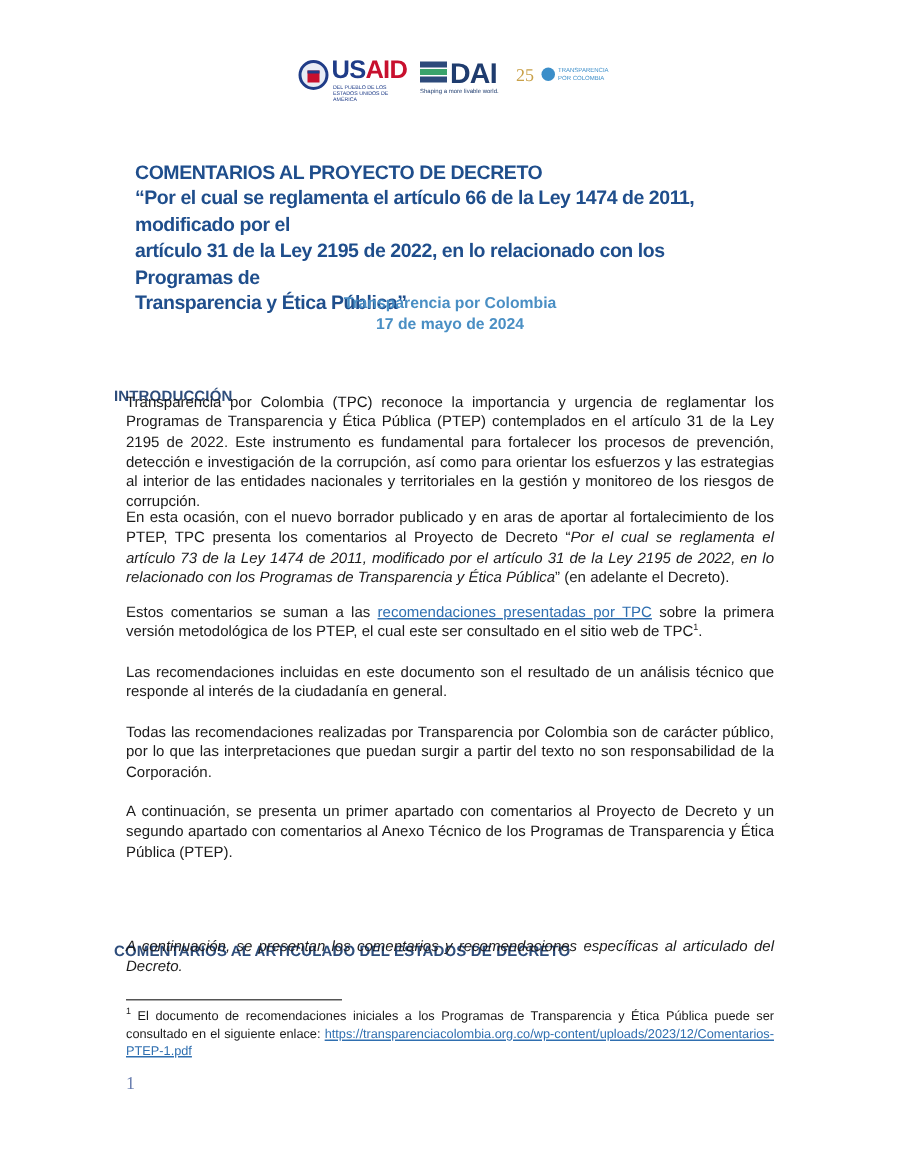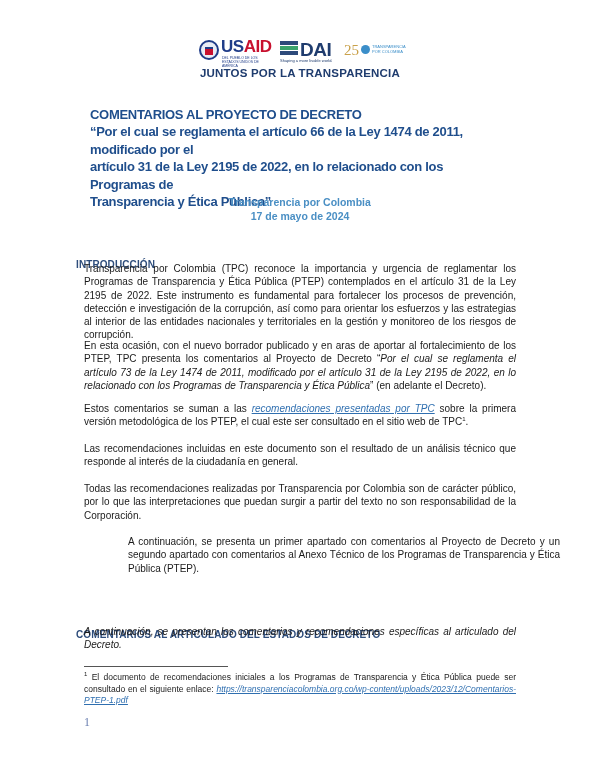--- a/index.html
+++ b/index.html
@@ -15,38 +15,38 @@
     .usaid-word .us { color: #1f3c88; }
     .usaid-word .aid { color: #c8102e; }
     .usaid-sub { position: absolute; left: 222px; top: 18px; font-size: 3.5px; color: #1f3c88; line-height: 4px; width: 50px; }
 
     .dai-bars { position: absolute; left: 280px; top: 3px; width: 18px; height: 15px; }
     .dai-bars div { height: 4px; margin-bottom: 1px; }
     .dai-word { position: absolute; left: 300px; top: 2px; font-weight: bold; font-size: 19px; color: #1f3c6e; line-height: 19px; letter-spacing: -0.5px; }
     .dai-sub { position: absolute; left: 280px; top: 20px; font-size: 4px; color: #1f3c6e; line-height: 5px; }
 
     .tpc-logo { position: absolute; left: 344px; top: 3px; width: 70px; height: 20px; }
-    .tpc-25 { position: absolute; left: 0; top: 0; font-family: "Liberation Serif", serif; font-size: 15px; color: #c9a14a; line-height: 18px; }
+    .tpc-25 { position: absolute; left: 0; top: 0; font-family: "Liberation Serif", serif; font-size: 12px; color: #c9a14a; line-height: 18px; }
     .tpc-circle { position: absolute; left: 17px; top: 4px; width: 9px; height: 9px; border-radius: 50%; background: #3b8ec9; }
     .tpc-name { position: absolute; left: 28px; top: 3px; font-size: 4px; color: #3b8ec9; line-height: 5px; width: 40px; }
 
     .tagline { position: absolute; top: 67px; left: 0; width: 600px; text-align: center; font-weight: bold;
                font-size: 11.5px; color: #1f3c6e; letter-spacing: 0.2px; }
 
     .title-block { position: absolute; top: 107px; left: 90px; width: 420px; color: #1f4e8c; font-weight: bold; }
     .title-line1 { font-size: 13px; line-height: 16px; letter-spacing: -0.3px; }
     .title-quote { font-size: 13px; line-height: 17.5px; letter-spacing: -0.3px; }
 
     .author-block { position: absolute; top: 195px; left: 0; width: 600px; text-align: center; color: #4a8fc4; font-weight: bold; font-size: 10.5px; line-height: 14px; }
 
     .section-h { position: absolute; left: 76px; font-weight: bold; font-size: 10px; color: #2e4d7b; letter-spacing: 0.1px; margin-top: 28px; }
 
     .para { position: absolute; left: 84px; width: 432px; font-size: 10px; line-height: 13.3px; text-align: justify; color: #1a1a1a; }
     .para i { font-style: italic; }
-    .link { color: #2f6fb0; text-decoration: underline; font-style: italic; }
+    .link { color: #2f6fb0; text-decoration: underline; }
     sup { font-size: 6px; line-height: 0; vertical-align: super; }
 
     .fn-rule { position: absolute; left: 84px; top: 666px; width: 144px; height: 1px; background: #555; }
     .footnote { position: absolute; left: 84px; top: 672px; width: 432px; font-size: 8.5px; line-height: 11.5px; text-align: justify; color: #1a1a1a; }
     .page-num { position: absolute; left: 84px; top: 715px; font-family: "Liberation Serif", serif; font-size: 12px; color: #6a7fb0; }
   </style>
 </head>
 <body>
 
 <div class="page">
@@ -64,21 +64,20 @@
     <div class="dai-word">DAI</div>
     <div class="dai-sub">Shaping a more livable world.</div>
 
     <div class="tpc-logo">
       <div class="tpc-25">25</div>
       <div class="tpc-circle"></div>
       <div class="tpc-name">TRANSPARENCIA POR COLOMBIA</div>
     </div>
   </div>
 
-  <div class="tagline">JUNTOS POR LA TRANSPARENCIA</div>
 
   <div class="title-block">
     <div class="title-line1">COMENTARIOS AL PROYECTO DE DECRETO</div>
     <div class="title-quote">“Por el cual se reglamenta el artículo 66 de la Ley 1474 de 2011, modificado por el</div>
     <div class="title-quote">artículo 31 de la Ley 2195 de 2022, en lo relacionado con los Programas de</div>
     <div class="title-quote">Transparencia y Ética Pública”</div>
   </div>
 
   <div class="author-block">
     <div>Transparencia por Colombia</div>
@@ -90,21 +89,21 @@
   <div class="para" style="top:262px;">Transparencia por Colombia (TPC) reconoce la importancia y urgencia de reglamentar los Programas de Transparencia y Ética Pública (PTEP) contemplados en el artículo 31 de la Ley 2195 de 2022. Este instrumento es fundamental para fortalecer los procesos de prevención, detección e investigación de la corrupción, así como para orientar los esfuerzos y las estrategias al interior de las entidades nacionales y territoriales en la gestión y monitoreo de los riesgos de corrupción.</div>
 
   <div class="para" style="top:339px;"><span>En esta ocasión, con el nuevo borrador publicado y en aras de aportar al fortalecimiento de los PTEP, TPC presenta los comentarios al Proyecto de Decreto “</span><i>Por el cual se reglamenta el artículo 73 de la Ley 1474 de 2011, modificado por el artículo 31 de la Ley 2195 de 2022, en lo relacionado con los Programas de Transparencia y Ética Pública</i><span>” (en adelante el Decreto).</span></div>
 
   <div class="para" style="top:402px;"><span>Estos comentarios se suman a las </span><a class="link">recomendaciones presentadas por TPC</a><span> sobre la primera versión metodológica de los PTEP, el cual este ser consultado en el sitio web de TPC</span><sup>1</sup><span>.</span></div>
 
   <div class="para" style="top:482px;">Todas las recomendaciones realizadas por Transparencia por Colombia son de carácter público, por lo que las interpretaciones que puedan surgir a partir del texto no son responsabilidad de la Corporación.</div>
 
   <div class="para" style="top:442px;">Las recomendaciones incluidas en este documento son el resultado de un análisis técnico que responde al interés de la ciudadanía en general.</div>
 
-  <div class="para" style="top:535px;margin-left:44px;">A continuación, se presenta un primer apartado con comentarios al Proyecto de Decreto y un segundo apartado con comentarios al Anexo Técnico de los Programas de Transparencia y Ética Pública (PTEP).</div>
+  <div class="para" style="top:535px;">A continuación, se presenta un primer apartado con comentarios al Proyecto de Decreto y un segundo apartado con comentarios al Anexo Técnico de los Programas de Transparencia y Ética Pública (PTEP).</div>
 
   <div class="section-h" style="top:601px;">COMENTARIOS AL ARTICULADO DEL ESTADOS DE DECRETO</div>
 
   <div class="para" style="top:625px;font-style:italic;">A continuación, se presentan los comentarios y recomendaciones específicas al articulado del Decreto.</div>
 
   <div class="fn-rule"></div>
   <div class="footnote"><sup>1</sup><span> El documento de recomendaciones iniciales a los Programas de Transparencia y Ética Pública puede ser consultado en el siguiente enlace: </span><a class="link">https://transparenciacolombia.org.co/wp-content/uploads/2023/12/Comentarios-PTEP-1.pdf</a></div>
 
   <div class="page-num">1</div>
 </div>

